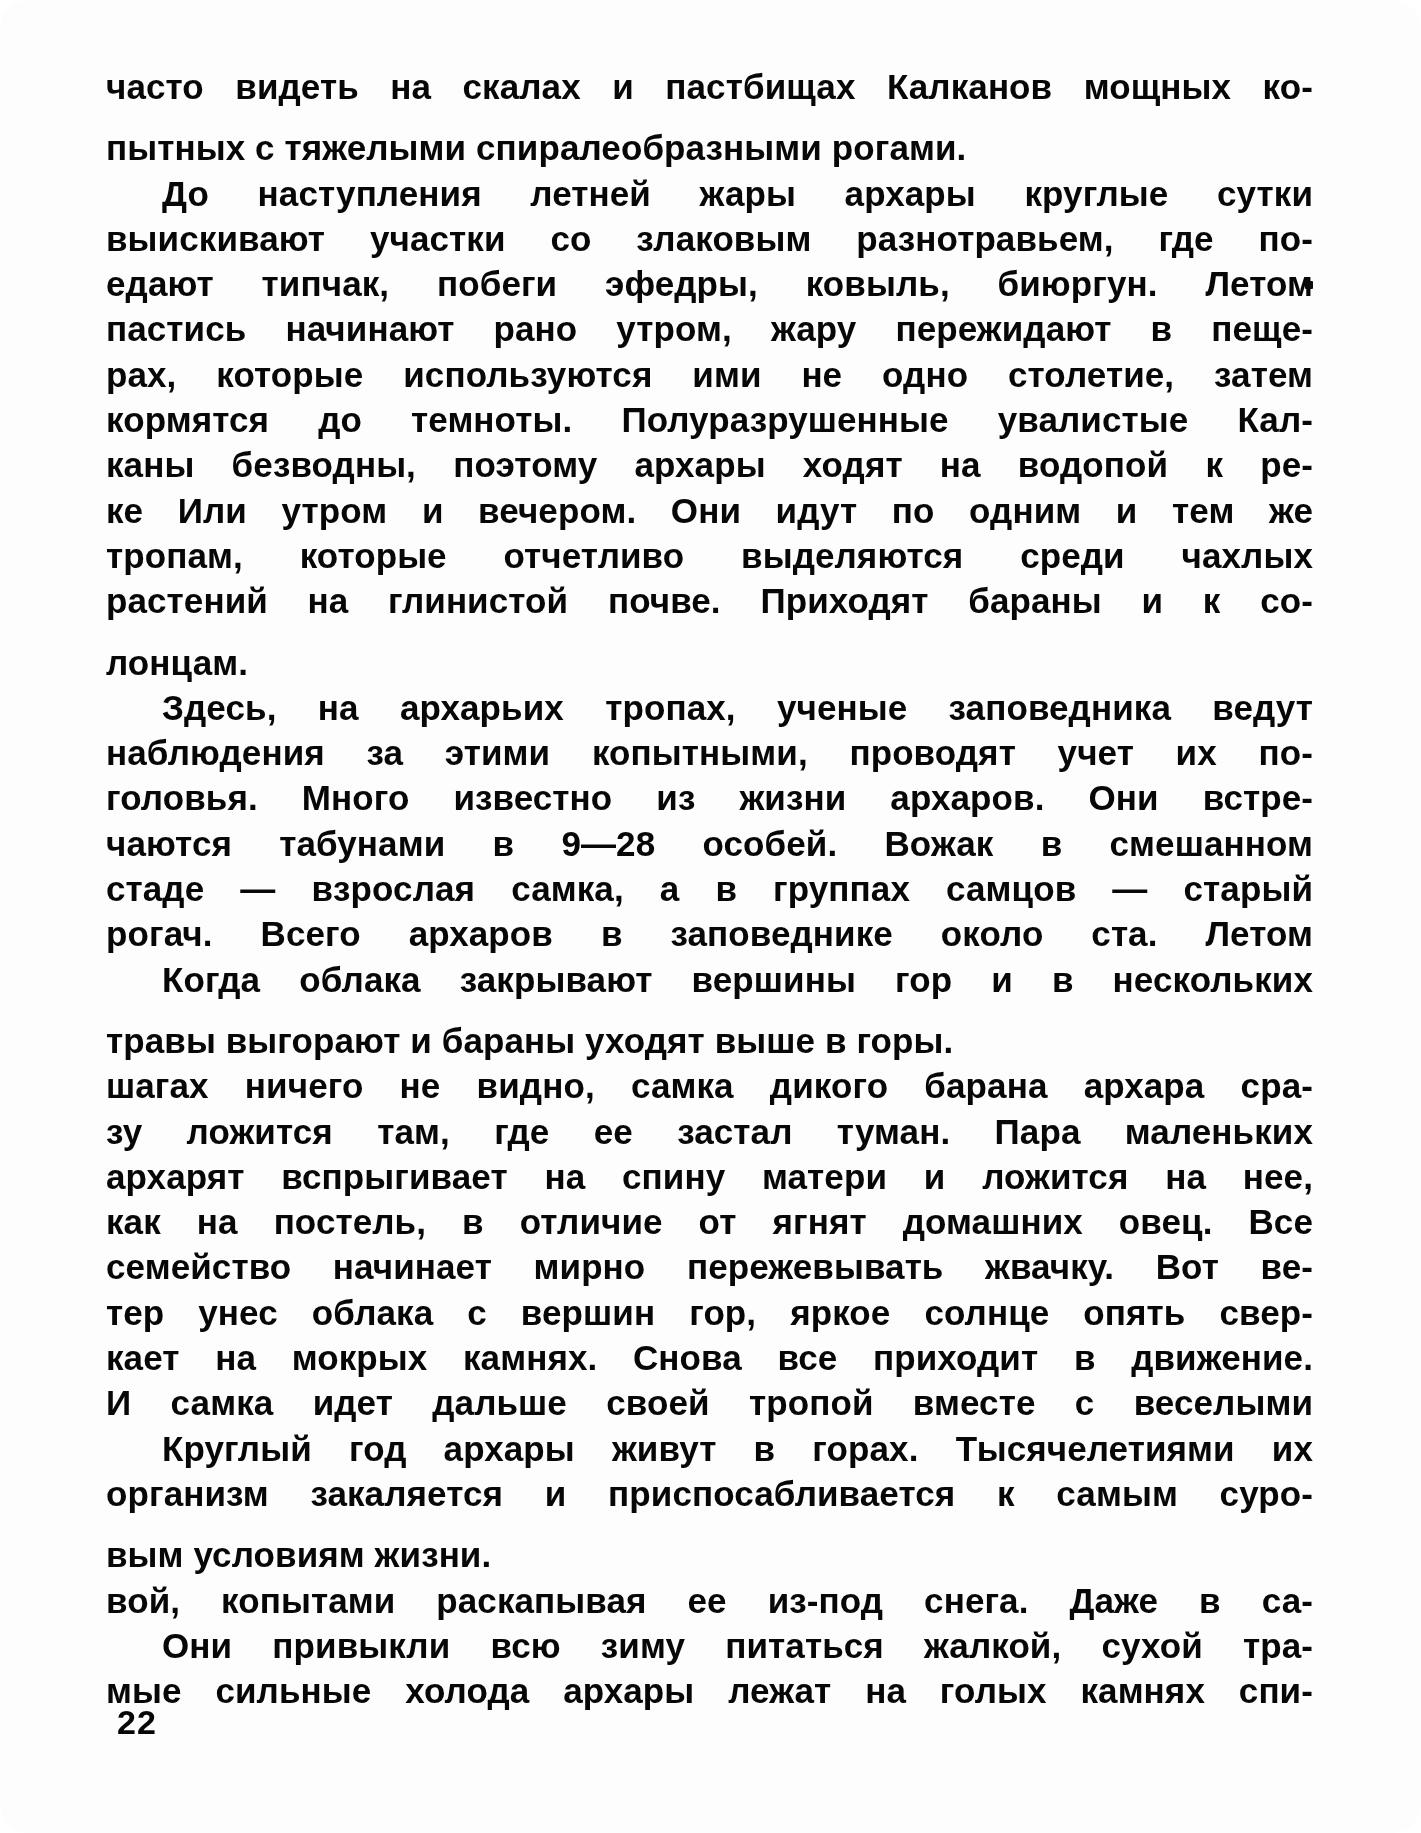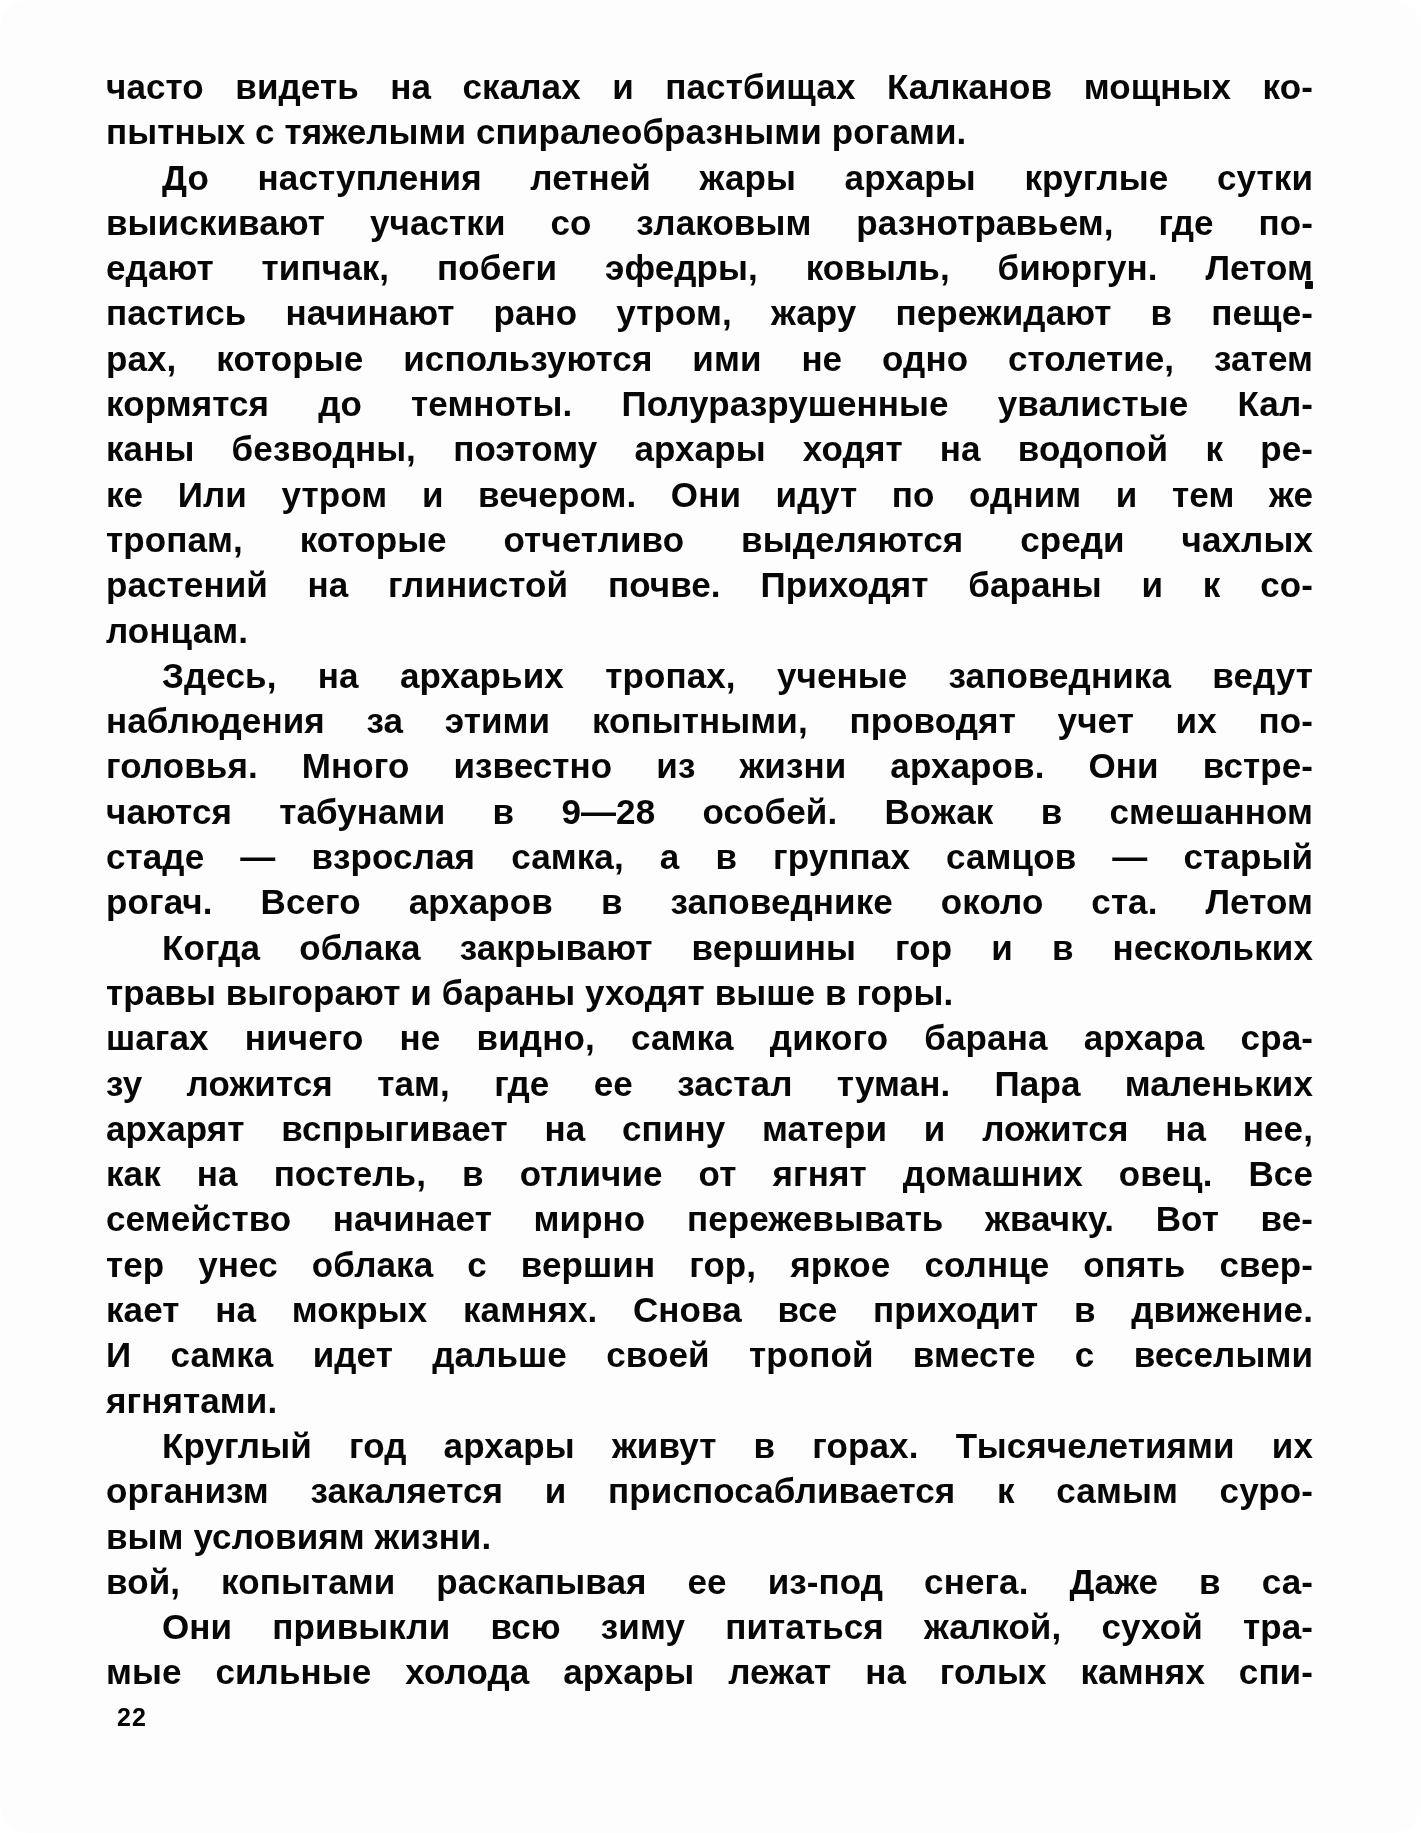--- a/index.html
+++ b/index.html
@@ -33,27 +33,28 @@
     white-space: normal;
     height: 45.3px;
     overflow: visible;
   }
   .line.indent {
     text-indent: 56px;
   }
   .line.last {
     text-align: left;
     text-align-last: left;
+    margin-top: 16px;
   }
   .page-number {
     position: absolute;
     left: 117px;
     top: 1703px;
     color: #060606;
-    font-size: 25px;
+    font-size: 34px;
     font-weight: 700;
     letter-spacing: 1px;
   }
   .artifact-dot {
     position: absolute;
     width: 8px;
     height: 8px;
     background: #0a0a0a;
     border-radius: 1px;
   }
@@ -85,21 +86,20 @@
       <div class="line indent">Когда облака закрывают вершины гор и в нескольких</div>
       <div class="line last">травы выгорают и бараны уходят выше в горы.</div>
       <div class="line">шагах ничего не видно, самка дикого барана архара сра-</div>
       <div class="line">зу ложится там, где ее застал туман. Пара маленьких</div>
       <div class="line">архарят вспрыгивает на спину матери и ложится на нее,</div>
       <div class="line">как на постель, в отличие от ягнят домашних овец. Все</div>
       <div class="line">семейство начинает мирно пережевывать жвачку. Вот ве-</div>
       <div class="line">тер унес облака с вершин гор, яркое солнце опять свер-</div>
       <div class="line">кает на мокрых камнях. Снова все приходит в движение.</div>
       <div class="line">И самка идет дальше своей тропой вместе с веселыми</div>
-      <div class="line last">ягнятами.</div>
       <div class="line indent">Круглый год архары живут в горах. Тысячелетиями их</div>
       <div class="line">организм закаляется и приспосабливается к самым суро-</div>
       <div class="line last">вым условиям жизни.</div>
       <div class="line">вой, копытами раскапывая ее из-под снега. Даже в са-</div>
       <div class="line indent">Они привыкли всю зиму питаться жалкой, сухой тра-</div>
       <div class="line">мые сильные холода архары лежат на голых камнях спи-</div>
     </div>
   <div class="page-number">22</div>
   <div id="artifacts">
       <div class="artifact-dot" style="left: 1305px; top: 281px;"></div>

